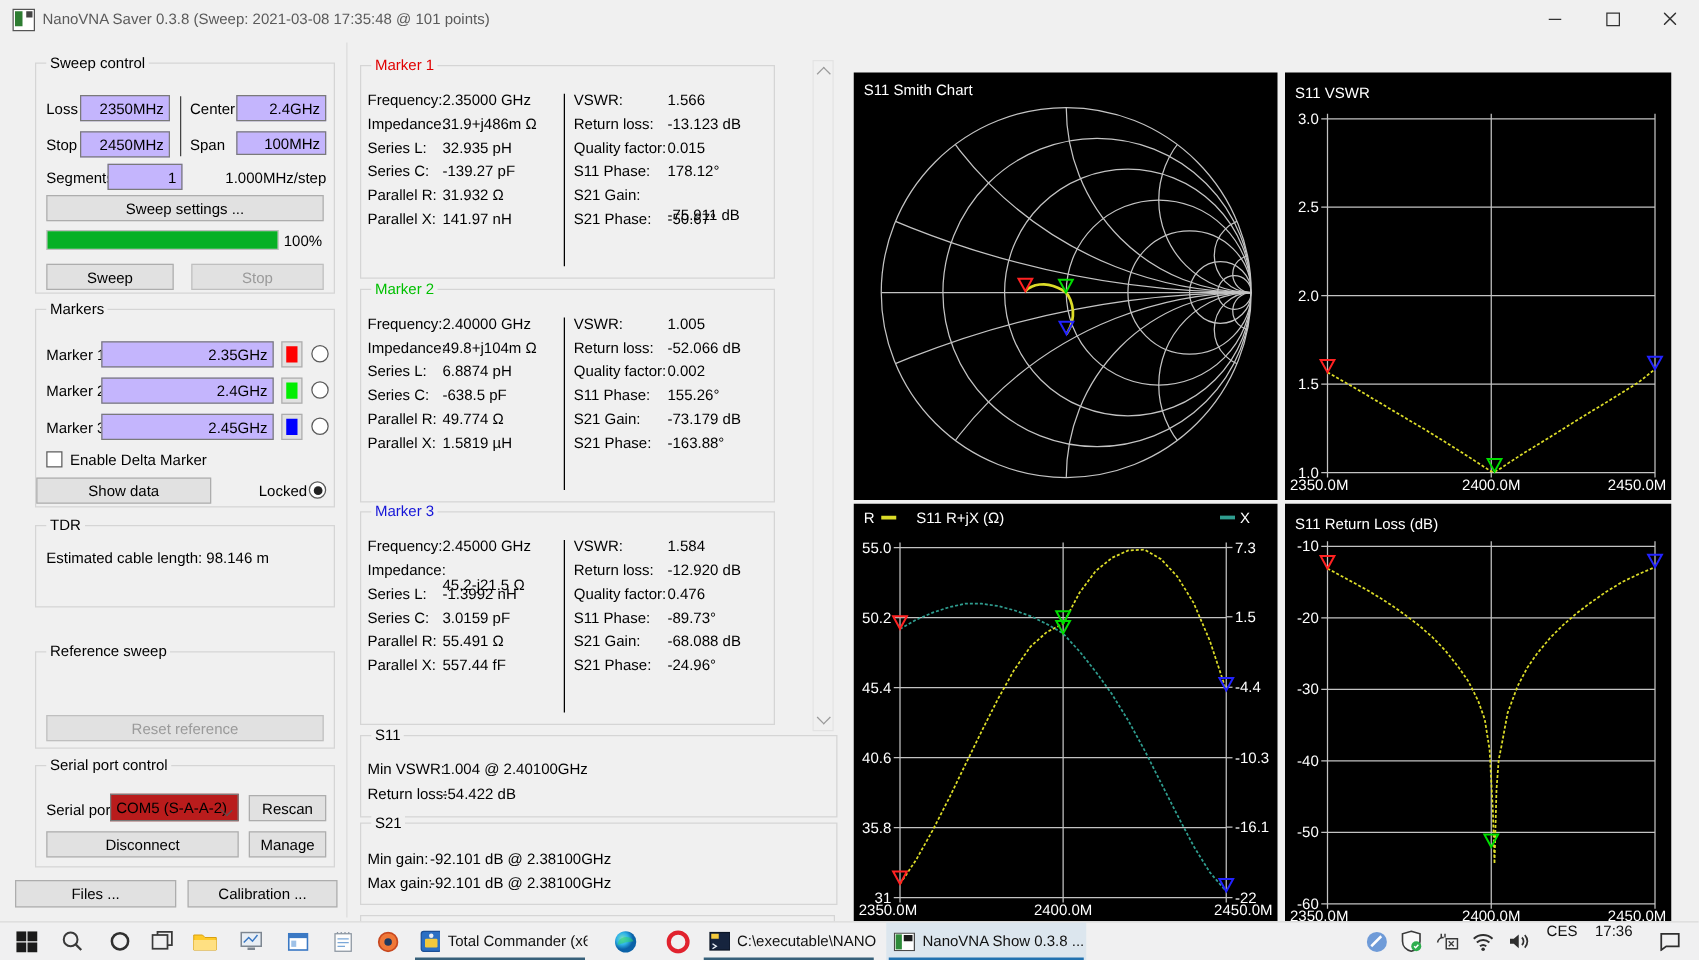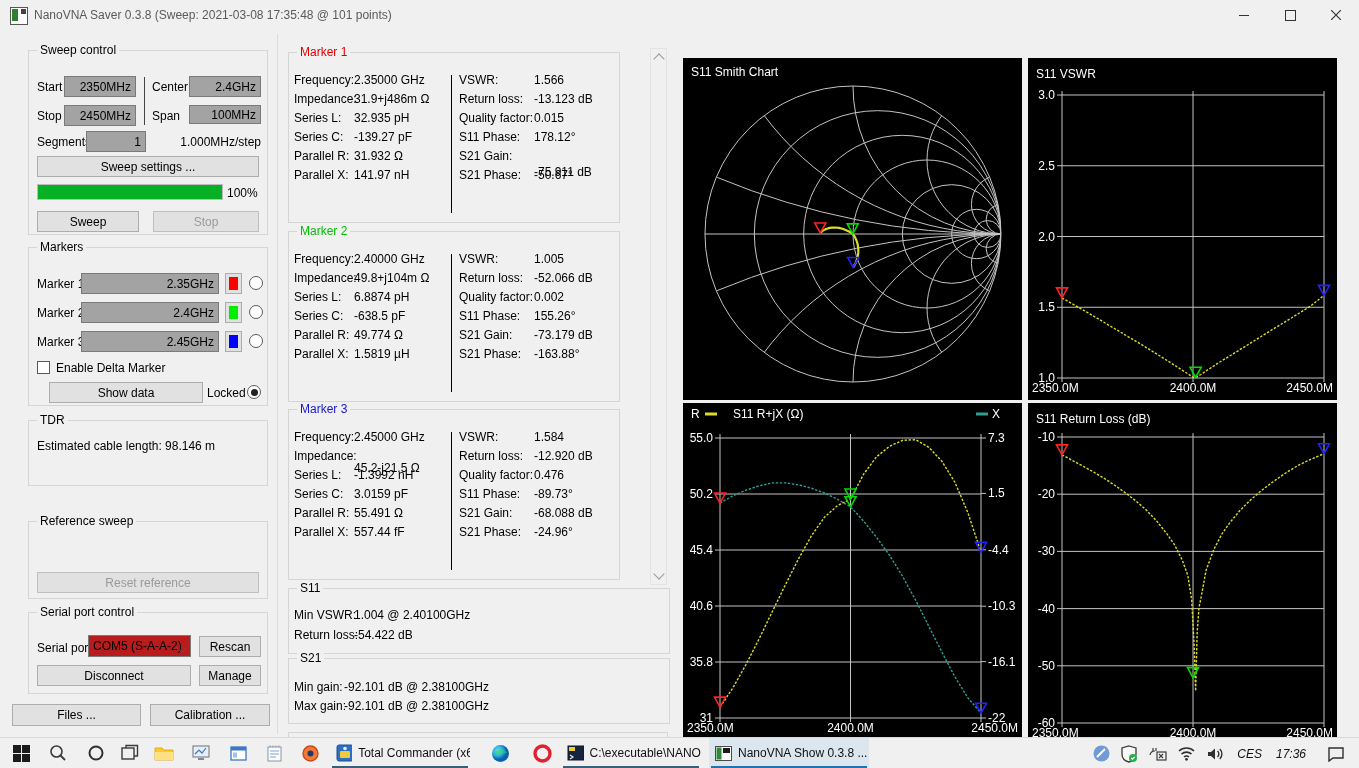--- a/index.html
+++ b/index.html
@@ -15,21 +15,21 @@
   .win-btn{width:46px;height:30px;display:flex;align-items:center;justify-content:center;}
   .glyph-min{width:10px;height:1px;background:#333;}
   .glyph-max{width:9px;height:9px;border:1px solid #333;}
   
   .groupbox{position:absolute;border:1px solid #d5d5d5;}
   .legend{position:absolute;top:-8px;left:8px;background:#f0f0f0;padding:0 3px;white-space:nowrap;}
   .lbl{position:absolute;white-space:nowrap;}
   .btn{position:absolute;background:#e1e1e1;border:1px solid #adadad;display:flex;align-items:center;
        justify-content:center;box-sizing:border-box;white-space:nowrap;}
   .btn.disabled{color:#9a9a9a;border-color:#bfbfbf;}
-  input.field{position:absolute;background:#a3a3a3;border:1px solid #7a7a7a;box-sizing:border-box;
+  input.field{position:absolute;background:#c4b5fd;border:1px solid #7a7a7a;box-sizing:border-box;
        text-align:right;padding:0 4px;font:12px "Liberation Sans",sans-serif;}
   .combo{position:absolute;background:#b91c1c;border:1px solid #7a7a7a;box-sizing:border-box;
        display:flex;align-items:center;padding:0 4px;}
   .combo .chev{position:absolute;right:5px;top:8px;width:7px;height:7px;border-right:1.5px solid #555;
        border-bottom:1.5px solid #555;transform:rotate(45deg) scale(1,.8);}
   .checkbox{position:absolute;width:13px;height:13px;background:#fff;border:1px solid #5a5a5a;box-sizing:border-box;}
   .radio{position:absolute;width:14px;height:14px;border:1px solid #5a5a5a;border-radius:50%;background:#fff;box-sizing:border-box;}
   .radio.sel::after{content:"";position:absolute;left:2.5px;top:2.5px;width:7px;height:7px;border-radius:50%;background:#222;}
   .swatch{position:absolute;width:17px;height:21px;background:#e1e1e1;border:1px solid #adadad;box-sizing:border-box;}
   .swatch .col{position:absolute;left:3px;top:3px;right:3px;bottom:3px;}
@@ -49,21 +49,21 @@
   .chart{position:absolute;background:#000;}
   .chart svg{display:block;}
   
   .taskbar{position:absolute;left:0;top:737px;width:1359px;height:31px;background:#f0f0f1;border-top:1px solid #d9d9d9;box-sizing:border-box;}
   .tb-ic-btn{position:absolute;top:0;width:26px;height:30px;display:flex;align-items:center;justify-content:center;}
   .tb-btn{position:absolute;top:0;height:30px;display:flex;align-items:center;padding-left:6px;box-sizing:border-box;}
   .tb-btn .tb-label{margin-left:6px;white-space:nowrap;overflow:hidden;color:#111;}
   .tb-underline{position:absolute;left:2px;right:2px;bottom:0;height:2px;background:#37607a;}
   .tb-btn.active{background:#dce6ee;}
   .tb-btn.active .tb-underline{background:#2272b0;height:2px;}
-  .tray{position:absolute;right:0;top:0;height:31px;display:flex;align-items:center;font-style:italic;}
+  .tray{position:absolute;right:0;top:0;height:31px;display:flex;}
   .tray-item{display:flex;align-items:center;justify-content:center;height:30px;padding:0 5px;}
   .tray-text{padding:0 7px;color:#111;}
 </style>
 </head>
 <body>
 
 <div class="titlebar">
   <div class="app-icon">
       <div class="gr"></div>
       <div class="dk"></div>
@@ -81,21 +81,21 @@
           <path d="M0,0 L10,10 M10,0 L0,10" stroke="#333" stroke-width="1.2"></path>
         </svg>
     </div>
   </div>
 </div>
 
 <div class="sep" style="left:277px;top:34px;height:700px"></div>
 
 <div class="groupbox" style="left:28px;top:50px;width:238px;height:183px">
   <span class="legend">Sweep control</span>
-  <span class="lbl" style="left:8px;top:29px">Start</span>
+  <span class="lbl" style="left:8px;top:29px">Loss</span>
   <input class="field" style="left: 35px; top: 25px; width: 72px; height: 21px;" value="2350MHz">
   <div class="vline" style="left:115px;top:26px;height:48px"></div>
   <span class="lbl" style="left:123px;top:29px">Center</span>
   <input class="field" style="left: 160px; top: 25px; width: 72px; height: 21px;" value="2.4GHz">
   <span class="lbl" style="left:8px;top:58px">Stop</span>
   <input class="field" style="left: 35px; top: 54px; width: 72px; height: 21px;" value="2450MHz">
   <span class="lbl" style="left:123px;top:58px">Span</span>
   <input class="field" style="left: 160px; top: 54px; width: 72px; height: 19px;" value="100MHz">
   <span class="lbl" style="left:8px;top:84px">Segments</span>
   <input class="field" style="left: 57px; top: 80px; width: 60px; height: 21px;" value="1">
@@ -124,21 +124,21 @@
     </div>
   <div class="radio" style="left:220px;top:57px"></div>
   <span class="lbl" style="left:8px;top:87px">Marker 3</span>
   <input class="field" style="left: 52px; top: 83px; width: 138px; height: 21px;" value="2.45GHz">
   <div class="swatch" style="left:196px;top:83px">
       <div class="col" style="background:#0000ff"></div>
     </div>
   <div class="radio" style="left:220px;top:86px"></div>
   <div class="checkbox" style="left:8px;top:113px"></div>
   <span class="lbl" style="left:27px;top:113px">Enable Delta Marker</span>
-  <div class="btn" style="left:20px;top:134px;width:154px;height:21px">Show data</div>
+  <div class="btn" style="left:0;top:134px;width:140px;height:21px">Show data</div>
   <span class="lbl" style="left:178px;top:138px">Locked</span>
   <div class="radio sel" style="left:218px;top:137px"></div>
 </div>
 
 <div class="groupbox" style="left:28px;top:420px;width:238px;height:64px">
   <span class="legend">TDR</span>
   <span class="lbl" style="left:8px;top:18px">Estimated cable length:  98.146 m</span>
 </div>
 
 <div class="groupbox" style="left:28px;top:521px;width:238px;height:76px">

